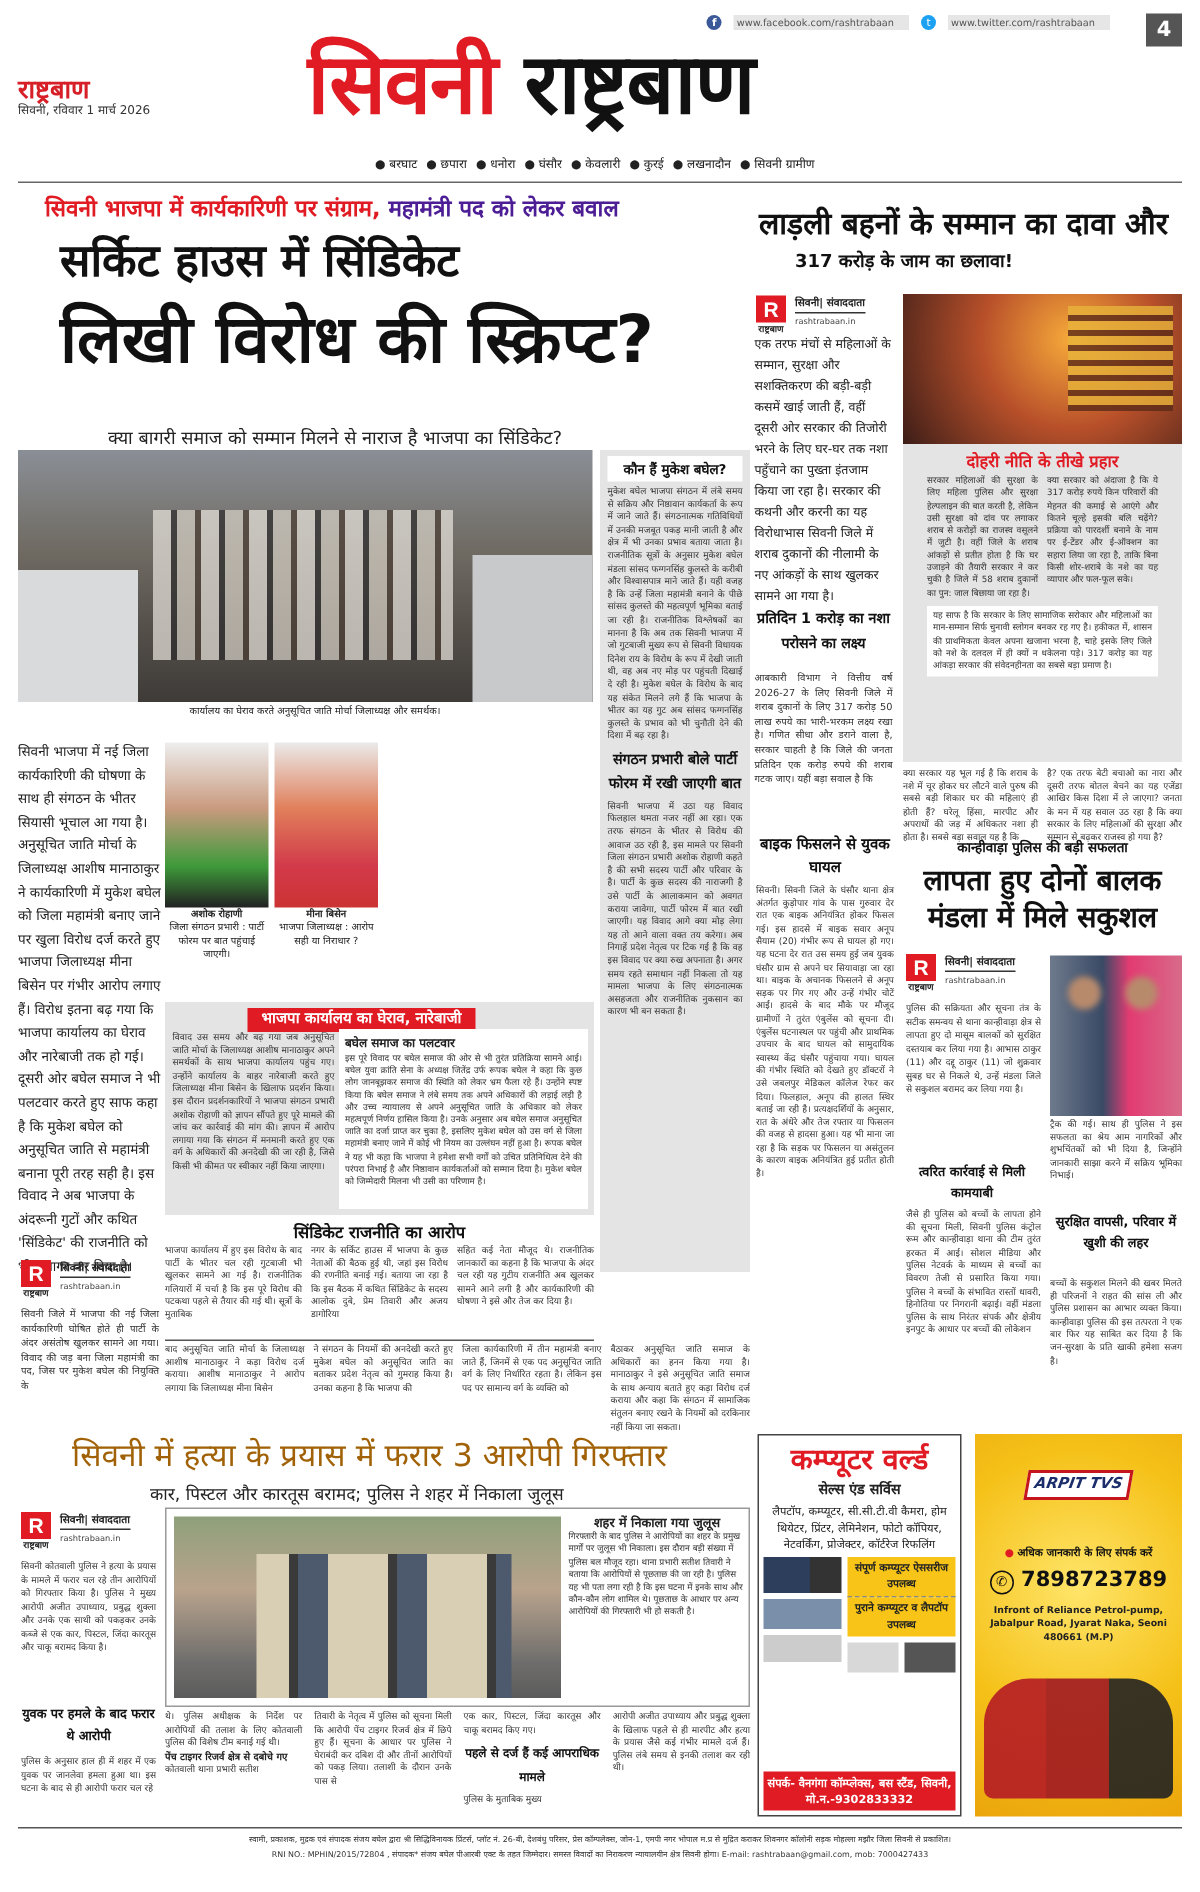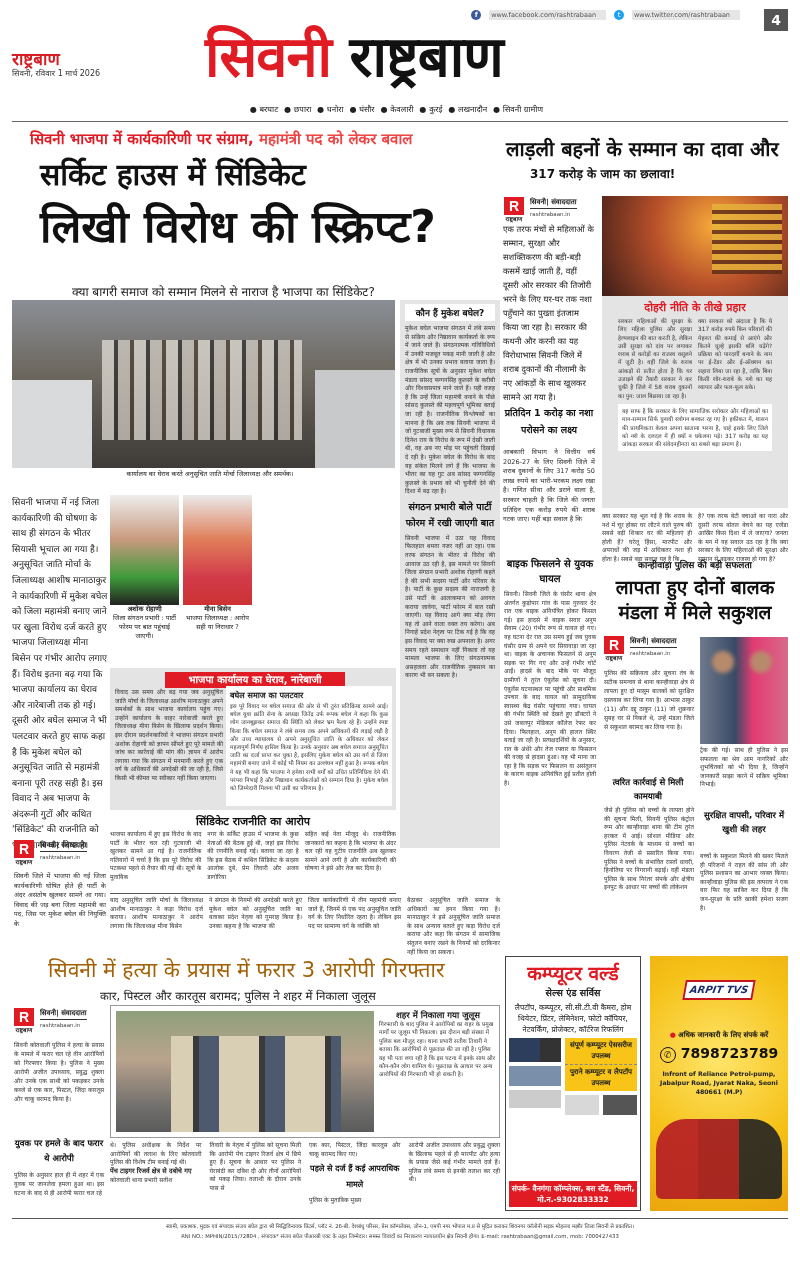--- a/index.html
+++ b/index.html
@@ -45,21 +45,21 @@
   <span>● <span>धनोरा</span></span>
   <span>● <span>घंसौर</span></span>
   <span>● <span>केवलारी</span></span>
   <span>● <span>कुरई</span></span>
   <span>● <span>लखनादौन</span></span>
   <span>● <span>सिवनी ग्रामीण</span></span>
 </div>
 <div class="hr" style="left:12px;right:12px;top:121px;height:1px;background:#666"></div>
 
 <div class="abs" style="left:30px;top:128px;font-size:15px;font-weight:bold">
-  <span style="color:#e01b24">सिवनी भाजपा में कार्यकारिणी पर संग्राम,</span><span style="color:#ef4444"> महामंत्री पद को लेकर बवाल</span>
+  <span style="color:#e01b24">सिवनी भाजपा में कार्यकारिणी पर संग्राम,</span><span style="color:#4c1d95"> महामंत्री पद को लेकर बवाल</span>
 </div>
 <div class="abs" style="left:40px;top:148px;font-size:30px;font-weight:bold;line-height:54px;color:#111">सर्किट हाउस में सिंडिकेट</div>
 <div class="abs" style="left:40px;top:200px;font-size:44px;font-weight:bold;line-height:54px;color:#111">लिखी विरोध की स्क्रिप्ट?</div>
 <div class="abs" style="left:72px;top:283px;font-size:12px;color:#222">क्या बागरी समाज को सम्मान मिलने से नाराज है भाजपा का सिंडिकेट?</div>
 
 <div class="photo" style="left:12px;top:300px;width:383px;height:168px;background:linear-gradient(180deg,#8a8f96 0%,#6f6a62 40%,#55504a 70%,#3e3b38 100%)">
   <div class="abs" style="left:90px;top:40px;width:200px;height:100px;background:repeating-linear-gradient(90deg,#eae6df 0 12px,#2c2c2c 12px 16px,#d8d2c8 16px 28px,#4a3d33 28px 32px);opacity:.7"></div>
   <div class="abs" style="left:0;top:80px;width:80px;height:88px;background:#d9dadc"></div>
   <div class="abs" style="right:0;top:70px;width:80px;height:98px;background:#c8c9cb"></div>
 </div>
@@ -88,21 +88,21 @@
 </div>
 
 <div class="abs greybox" style="left:400px;top:300px;width:100px;height:548px;padding:4px 5px">
   <div class="sub-h" style="font-size:9px;background:#fff;padding:2px 0;margin-bottom:3px">कौन हैं मुकेश बघेल?</div>
   <div class="small" style="font-size:6px;line-height:8.6px">मुकेश बघेल भाजपा संगठन में लंबे समय से सक्रिय और निष्ठावान कार्यकर्ता के रूप में जाने जाते हैं। संगठनात्मक गतिविधियों में उनकी मजबूत पकड़ मानी जाती है और क्षेत्र में भी उनका प्रभाव बताया जाता है। राजनीतिक सूत्रों के अनुसार मुकेश बघेल मंडला सांसद फग्गनसिंह कुलस्ते के करीबी और विश्वासपात्र माने जाते हैं। यही वजह है कि उन्हें जिला महामंत्री बनाने के पीछे सांसद कुलस्ते की महत्वपूर्ण भूमिका बताई जा रही है। राजनीतिक विश्लेषकों का मानना है कि अब तक सिवनी भाजपा में जो गुटबाजी मुख्य रूप से सिवनी विधायक दिनेश राय के विरोध के रूप में देखी जाती थी, वह अब नए मोड़ पर पहुंचती दिखाई दे रही है। मुकेश बघेल के विरोध के बाद यह संकेत मिलने लगे हैं कि भाजपा के भीतर का यह गुट अब सांसद फग्गनसिंह कुलस्ते के प्रभाव को भी चुनौती देने की दिशा में बढ़ रहा है।</div>
   <div class="sub-h" style="font-size:9.5px;line-height:16px;margin:3px 0">संगठन प्रभारी बोले पार्टी फोरम में रखी जाएगी बात</div>
   <div class="small" style="font-size:6px;line-height:8.6px">सिवनी भाजपा में उठा यह विवाद फिलहाल थमता नजर नहीं आ रहा। एक तरफ संगठन के भीतर से विरोध की आवाज उठ रही है, इस मामले पर सिवनी जिला संगठन प्रभारी अशोक रोहाणी कहते है की सभी सदस्य पार्टी और परिवार के है। पार्टी के कुछ सदस्य की नाराजगी है उसे पार्टी के आलाकमान को अवगत कराया जावेगा, पार्टी फोरम में बात रखी जाएगी। यह विवाद आगे क्या मोड़ लेगा यह तो आने वाला वक्त तय करेगा। अब निगाहें प्रदेश नेतृत्व पर टिक गई है कि वह इस विवाद पर क्या रुख अपनाता है। अगर समय रहते समाधान नहीं निकला तो यह मामला भाजपा के लिए संगठनात्मक असहजता और राजनीतिक नुकसान का कारण भी बन सकता है।</div>
 </div>
 
 <div class="abs greybox" style="left:110px;top:668px;width:286px;height:142px">
-  <div class="abs redbar" style="left:55px;top:4px;width:180px;height:16px;font-size:10px;line-height:16px">भाजपा कार्यालय का घेराव, नारेबाजी</div>
+  <div class="abs redbar" style="left:55px;top:4px;width:152px;height:16px;font-size:10px;line-height:16px">भाजपा कार्यालय का घेराव, नारेबाजी</div>
   <div class="abs small" style="left:5px;top:20px;width:108px;font-size:6px;line-height:8.6px">विवाद उस समय और बढ़ गया जब अनुसूचित जाति मोर्चा के जिलाध्यक्ष आशीष मानाठाकुर अपने समर्थकों के साथ भाजपा कार्यालय पहुंच गए। उन्होंने कार्यालय के बाहर नारेबाजी करते हुए जिलाध्यक्ष मीना बिसेन के खिलाफ प्रदर्शन किया। इस दौरान प्रदर्शनकारियों ने भाजपा संगठन प्रभारी अशोक रोहाणी को ज्ञापन सौंपते हुए पूरे मामले की जांच कर कार्रवाई की मांग की। ज्ञापन में आरोप लगाया गया कि संगठन में मनमानी करते हुए एक वर्ग के अधिकारों की अनदेखी की जा रही है, जिसे किसी भी कीमत पर स्वीकार नहीं किया जाएगा।</div>
   <div class="abs" style="left:116px;top:18px;width:166px;height:120px;background:#fff;padding:3px 4px">
     <div style="font-size:8px;font-weight:bold;margin-bottom:2px">बघेल समाज का पलटवार</div>
     <div class="small" style="font-size:5.8px;line-height:8.2px">इस पूरे विवाद पर बघेल समाज की ओर से भी तुरंत प्रतिक्रिया सामने आई। बघेल युवा क्रांति सेना के अध्यक्ष जितेंद्र उर्फ रूपक बघेल ने कहा कि कुछ लोग जानबूझकर समाज की स्थिति को लेकर भ्रम फैला रहे हैं। उन्होंने स्पष्ट किया कि बघेल समाज ने लंबे समय तक अपने अधिकारों की लड़ाई लड़ी है और उच्च न्यायालय से अपने अनुसूचित जाति के अधिकार को लेकर महत्वपूर्ण निर्णय हासिल किया है। उनके अनुसार अब बघेल समाज अनुसूचित जाति का दर्जा प्राप्त कर चुका है, इसलिए मुकेश बघेल को उस वर्ग से जिला महामंत्री बनाए जाने में कोई भी नियम का उल्लंघन नहीं हुआ है। रूपक बघेल ने यह भी कहा कि भाजपा ने हमेशा सभी वर्गों को उचित प्रतिनिधित्व देने की परंपरा निभाई है और निष्ठावान कार्यकर्ताओं को सम्मान दिया है। मुकेश बघेल को जिम्मेदारी मिलना भी उसी का परिणाम है।</div>
   </div>
 </div>
 
 <div class="abs sub-h" style="left:110px;top:813px;width:286px;font-size:11px">सिंडिकेट राजनीति का आरोप</div>
 <div class="abs" style="left:110px;top:830px;width:286px;display:flex;gap:6px">
   <div class="small" style="flex:1;font-size:6px;line-height:8.6px">भाजपा कार्यालय में हुए इस विरोध के बाद पार्टी के भीतर चल रही गुटबाजी भी खुलकर सामने आ गई है। राजनीतिक गलियारों में चर्चा है कि इस पूरे विरोध की पटकथा पहले से तैयार की गई थी। सूत्रों के मुताबिक</div>

